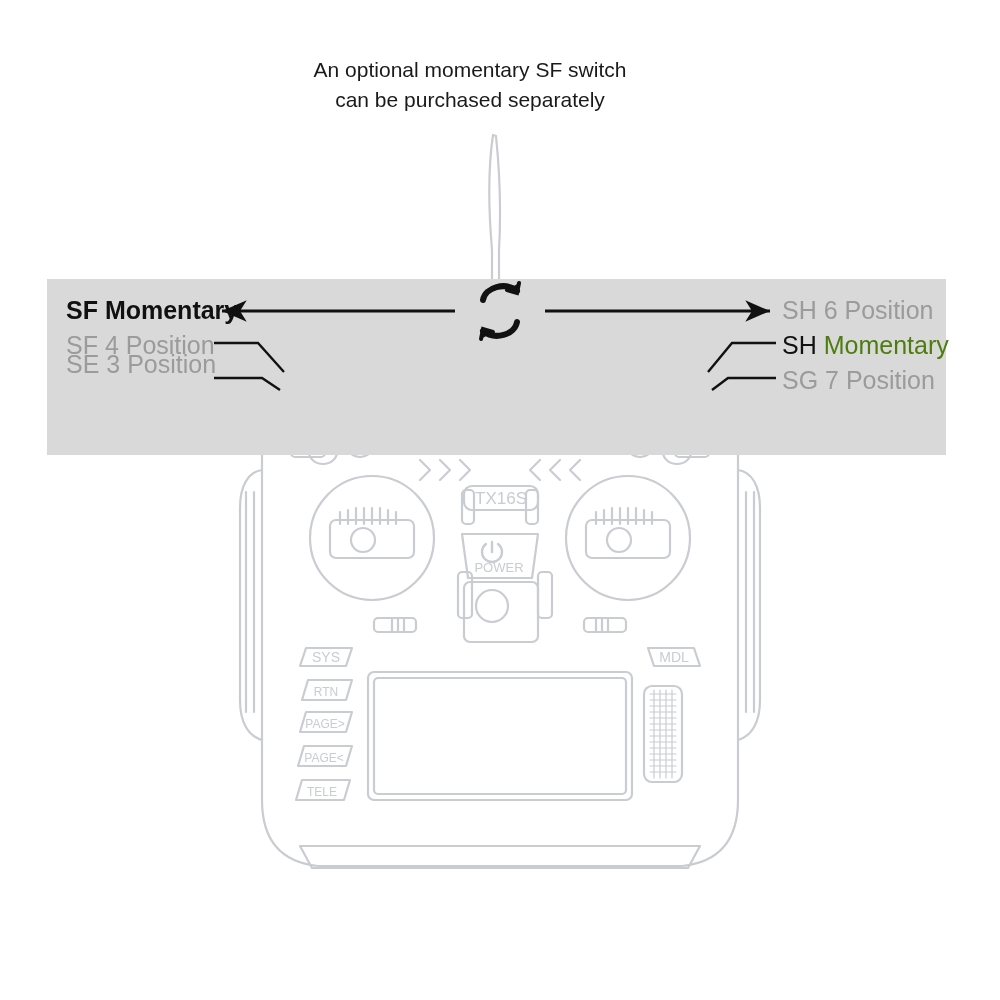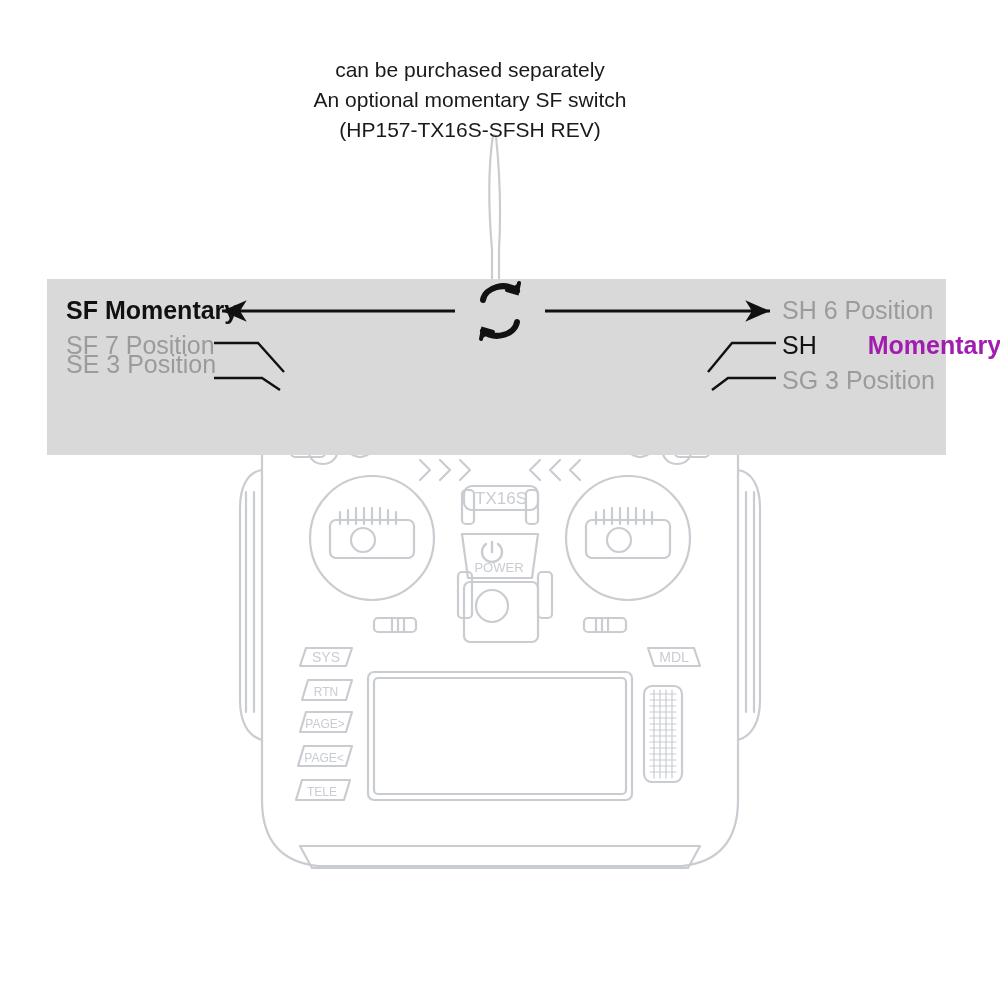--- a/index.html
+++ b/index.html
@@ -63,23 +63,22 @@
   .label.bold {
     color: #111111;
     font-weight: bold;
   }
   .label .plain {
     font-weight: normal;
     color: #111111;
     margin-top: 24px;
   }
   .label .strong {
-    font-weight: bold;
-    color: #a21caf;
-    margin-left: 44px;
+    font-weight: normal;
+    color: #4d7c0f;
   }
 
   
   #lbl-sf-momentary { left: 66px;  top: 296px; }
   #lbl-sf-2pos      { left: 66px;  top: 331px; }
   #lbl-se-3pos      { left: 66px;  top: 350px; }
   #lbl-sh-2pos      { left: 782px; top: 296px; }
   #lbl-sh-momentary { left: 782px; top: 331px; }
   #lbl-sg-3pos      { left: 782px; top: 366px; }
 
@@ -216,29 +215,28 @@
 
     <path d="M214 343 L258 343 L284 372" stroke="#111111" stroke-width="2.4" fill="none"></path>
     <path d="M214 378 L262 378 L280 390" stroke="#111111" stroke-width="2.4" fill="none"></path>
 
     <path d="M776 343 L732 343 L708 372" stroke="#111111" stroke-width="2.4" fill="none"></path>
     <path d="M776 378 L728 378 L712 390" stroke="#111111" stroke-width="2.4" fill="none"></path>
   </svg>
 
   <div class="label bold" id="lbl-sf-momentary">SF Momentary</div>
 
-  <div class="label" id="lbl-sf-2pos">SF 7 Position</div>
+  <div class="label" id="lbl-sf-2pos">SF 4 Position</div>
 
   <div class="label" id="lbl-se-3pos">SE 3 Position</div>
 
   <div class="label" id="lbl-sh-2pos">SH 6 Position</div>
 
   <div class="label" id="lbl-sh-momentary"><span class="plain">SH </span><span class="strong">Momentary</span></div>
 
-  <div class="label" id="lbl-sg-3pos">SG 3 Position</div>
+  <div class="label" id="lbl-sg-3pos">SG 7 Position</div>
 
   <div class="banner-center">
+    <div>An optional momentary SF switch</div>
     <div>can be purchased separately</div>
-    <div>An optional momentary SF switch</div>
-    <div>(HP157-TX16S-SFSH REV)</div>
   </div>
 
 </div>
 
 </body></html>

